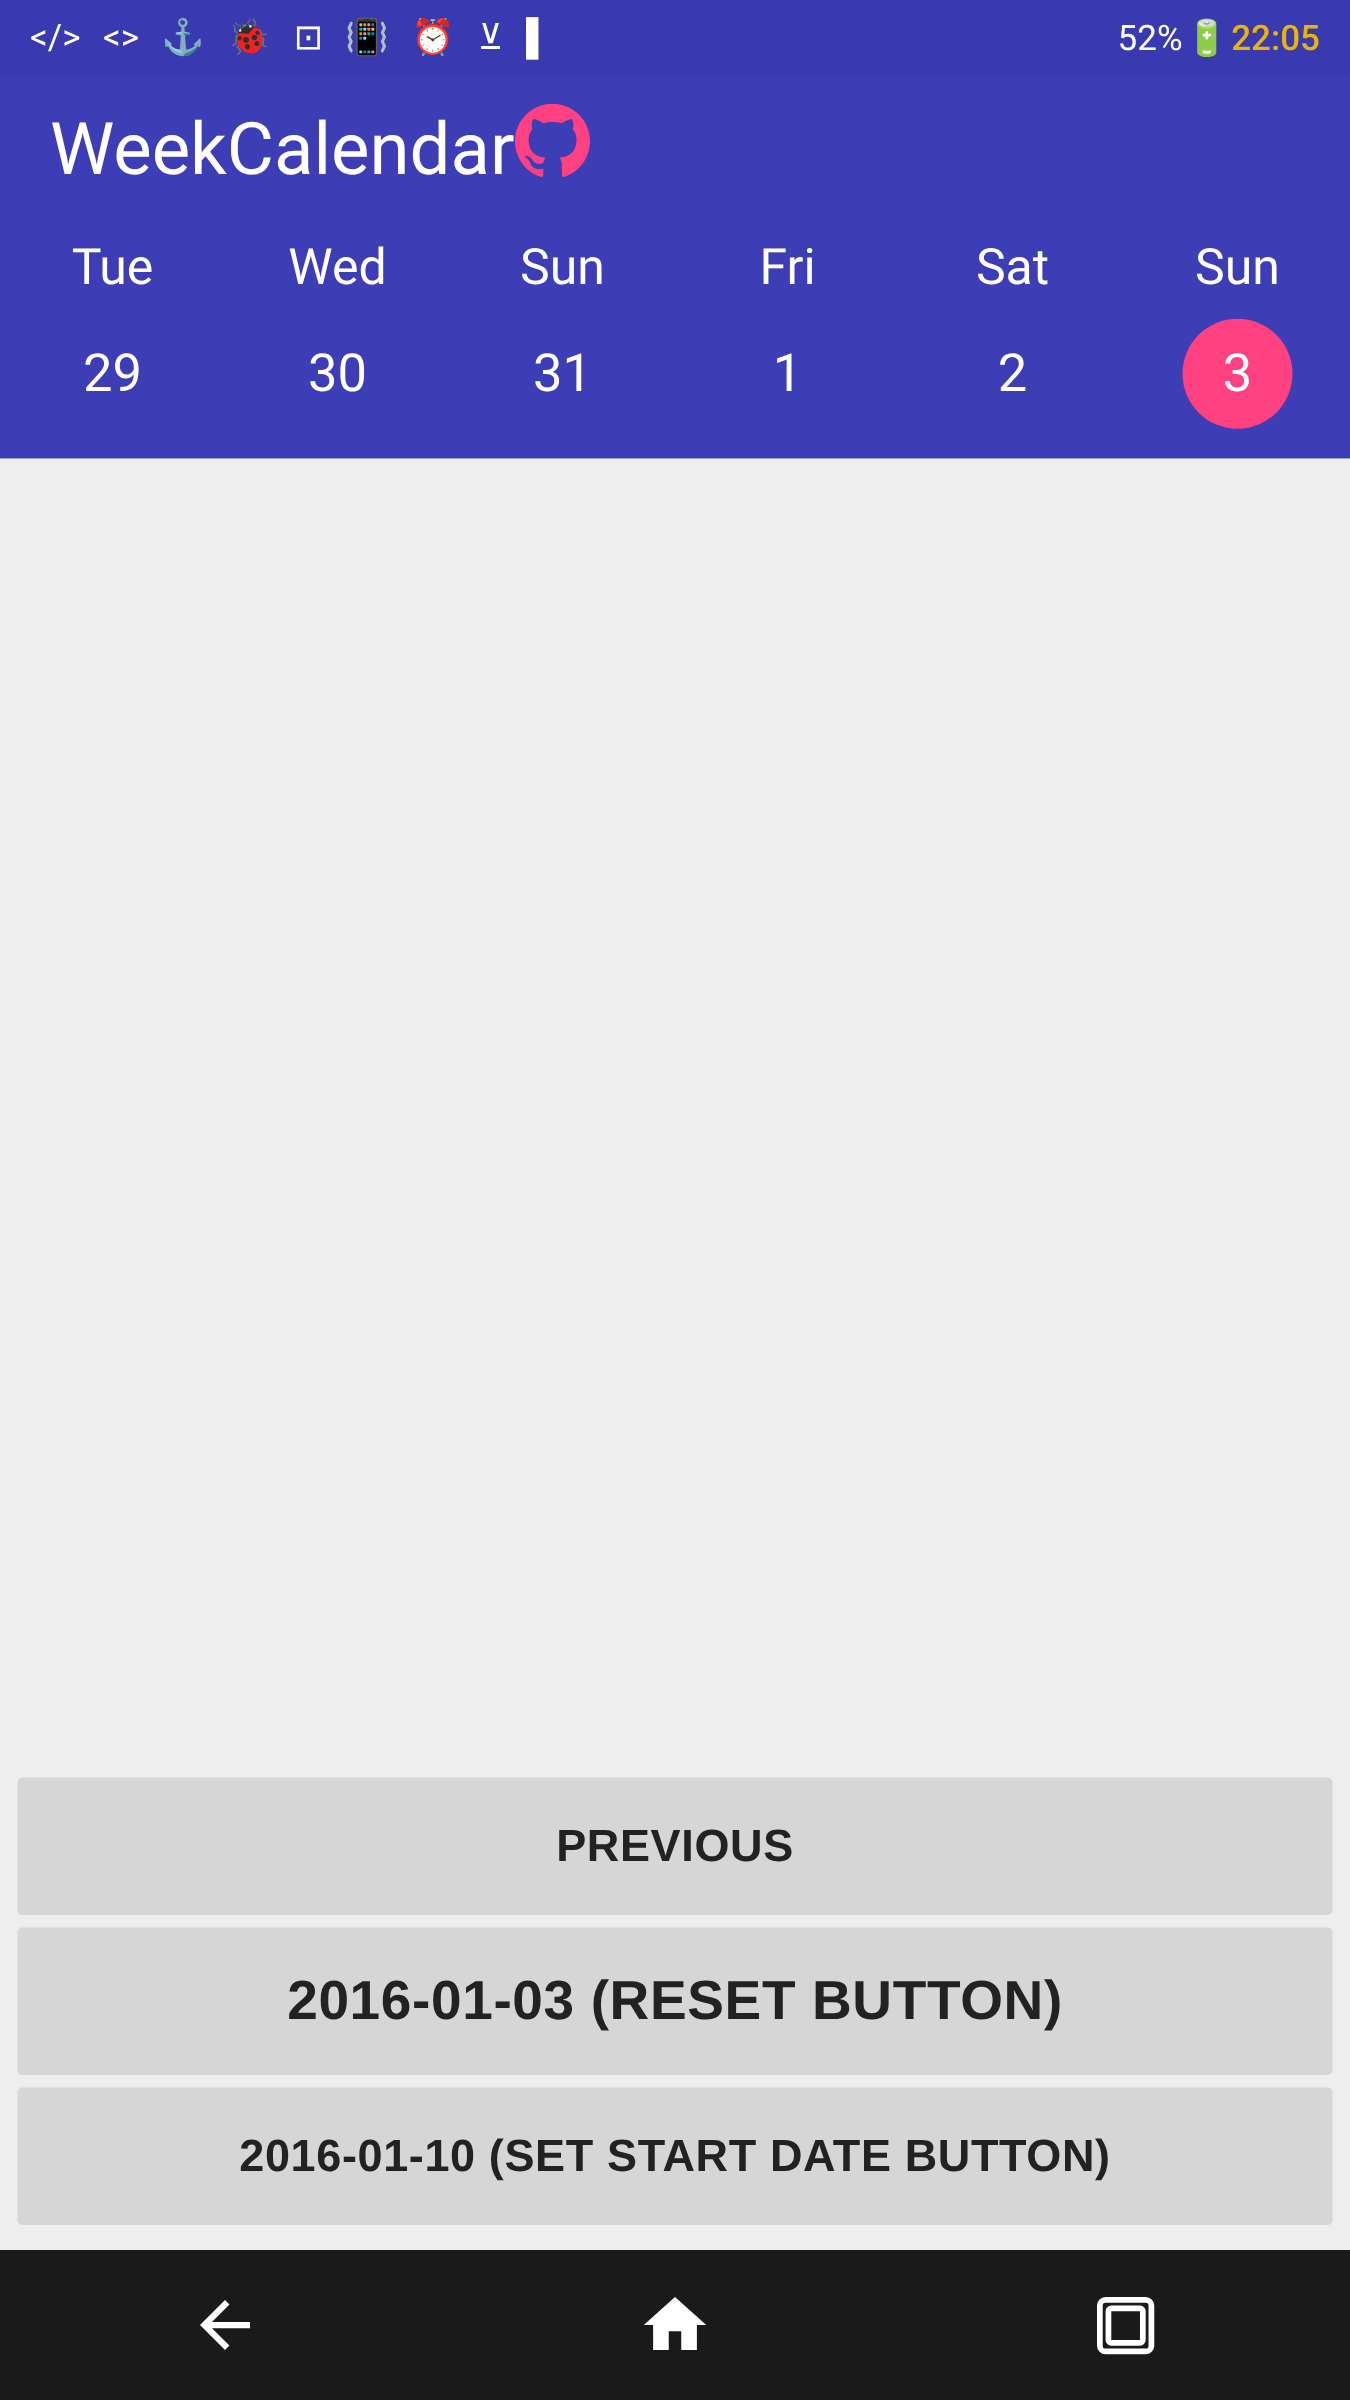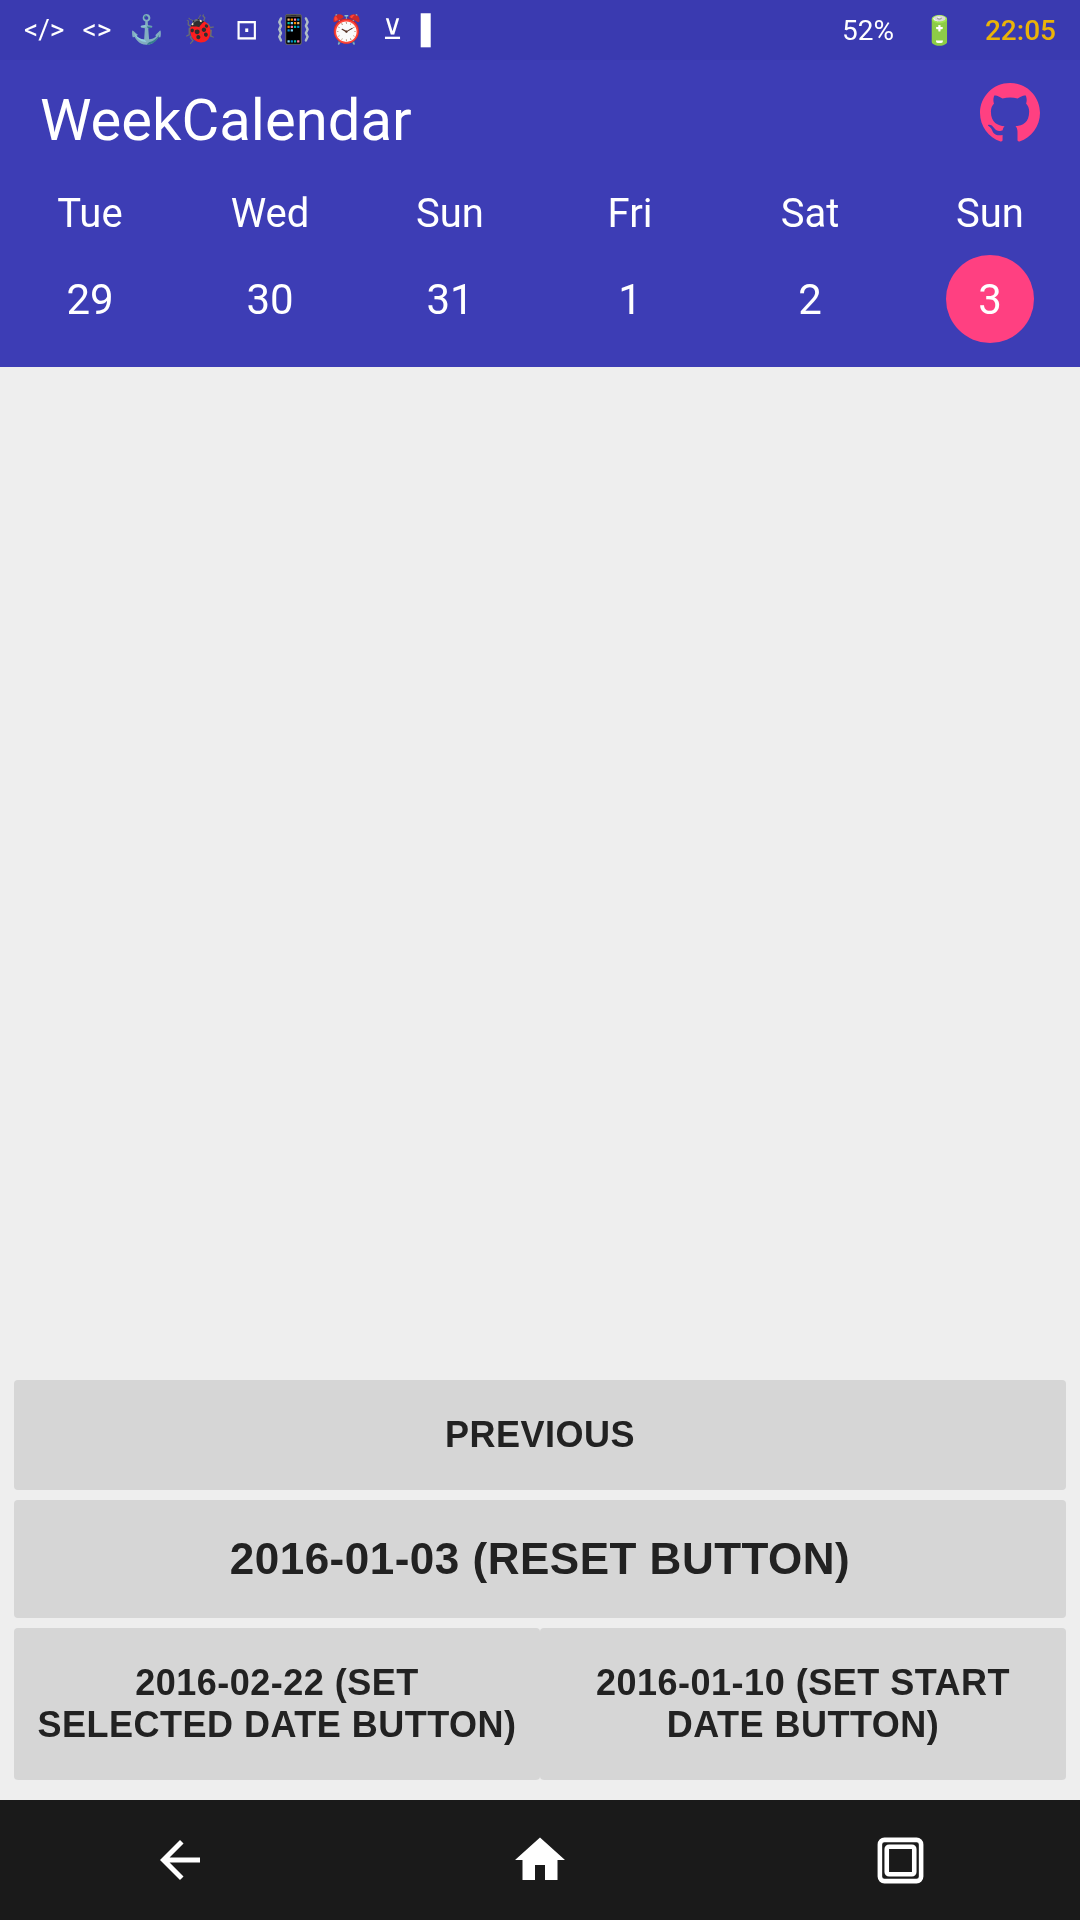--- a/index.html
+++ b/index.html
@@ -31,37 +31,36 @@
       align-items: center;
     }
     .status-icon {
       color: white;
       font-size: 28px;
       line-height: 1;
     }
     .status-right {
       display: flex;
       align-items: flex-end;
-      gap: 28px;
+      gap: 2px;
       color: white;
       font-size: 28px;
     }
     .status-time {
       font-size: 28px;
       font-weight: 500;
       color: #eab308;
     }
 
     
     .app-bar {
       background: #3d3db5;
       height: 120px;
       display: flex;
       align-items: center;
-      justify-content: space-between;
       padding: 0 40px;
       flex-shrink: 0;
     }
     .app-title {
       color: white;
       font-size: 58px;
       font-weight: 400;
     }
     .github-icon {
       color: #ff4081;
@@ -246,21 +245,20 @@
   <div class="calendar-body"></div>
 
   <div class="buttons-area">
     <div class="btn-row">
       <button class="btn">PREVIOUS</button>
     </div>
     <div class="btn-row-single">
       <button class="btn-single">2016-01-03 (RESET BUTTON)</button>
     </div>
     <div class="btn-row">
-      <button class="btn">2016-02-22 (SET SELECTED DATE BUTTON)</button>
       <button class="btn">2016-01-10 (SET START DATE BUTTON)</button>
     </div>
   </div>
 
 </div>
 
 <div class="bottom-nav">
   <div class="nav-btn">
     <svg width="60" height="60" viewBox="0 0 24 24" fill="white">
       <path d="M20 11H7.83l5.59-5.59L12 4l-8 8 8 8 1.41-1.41L7.83 13H20v-2z"></path>

